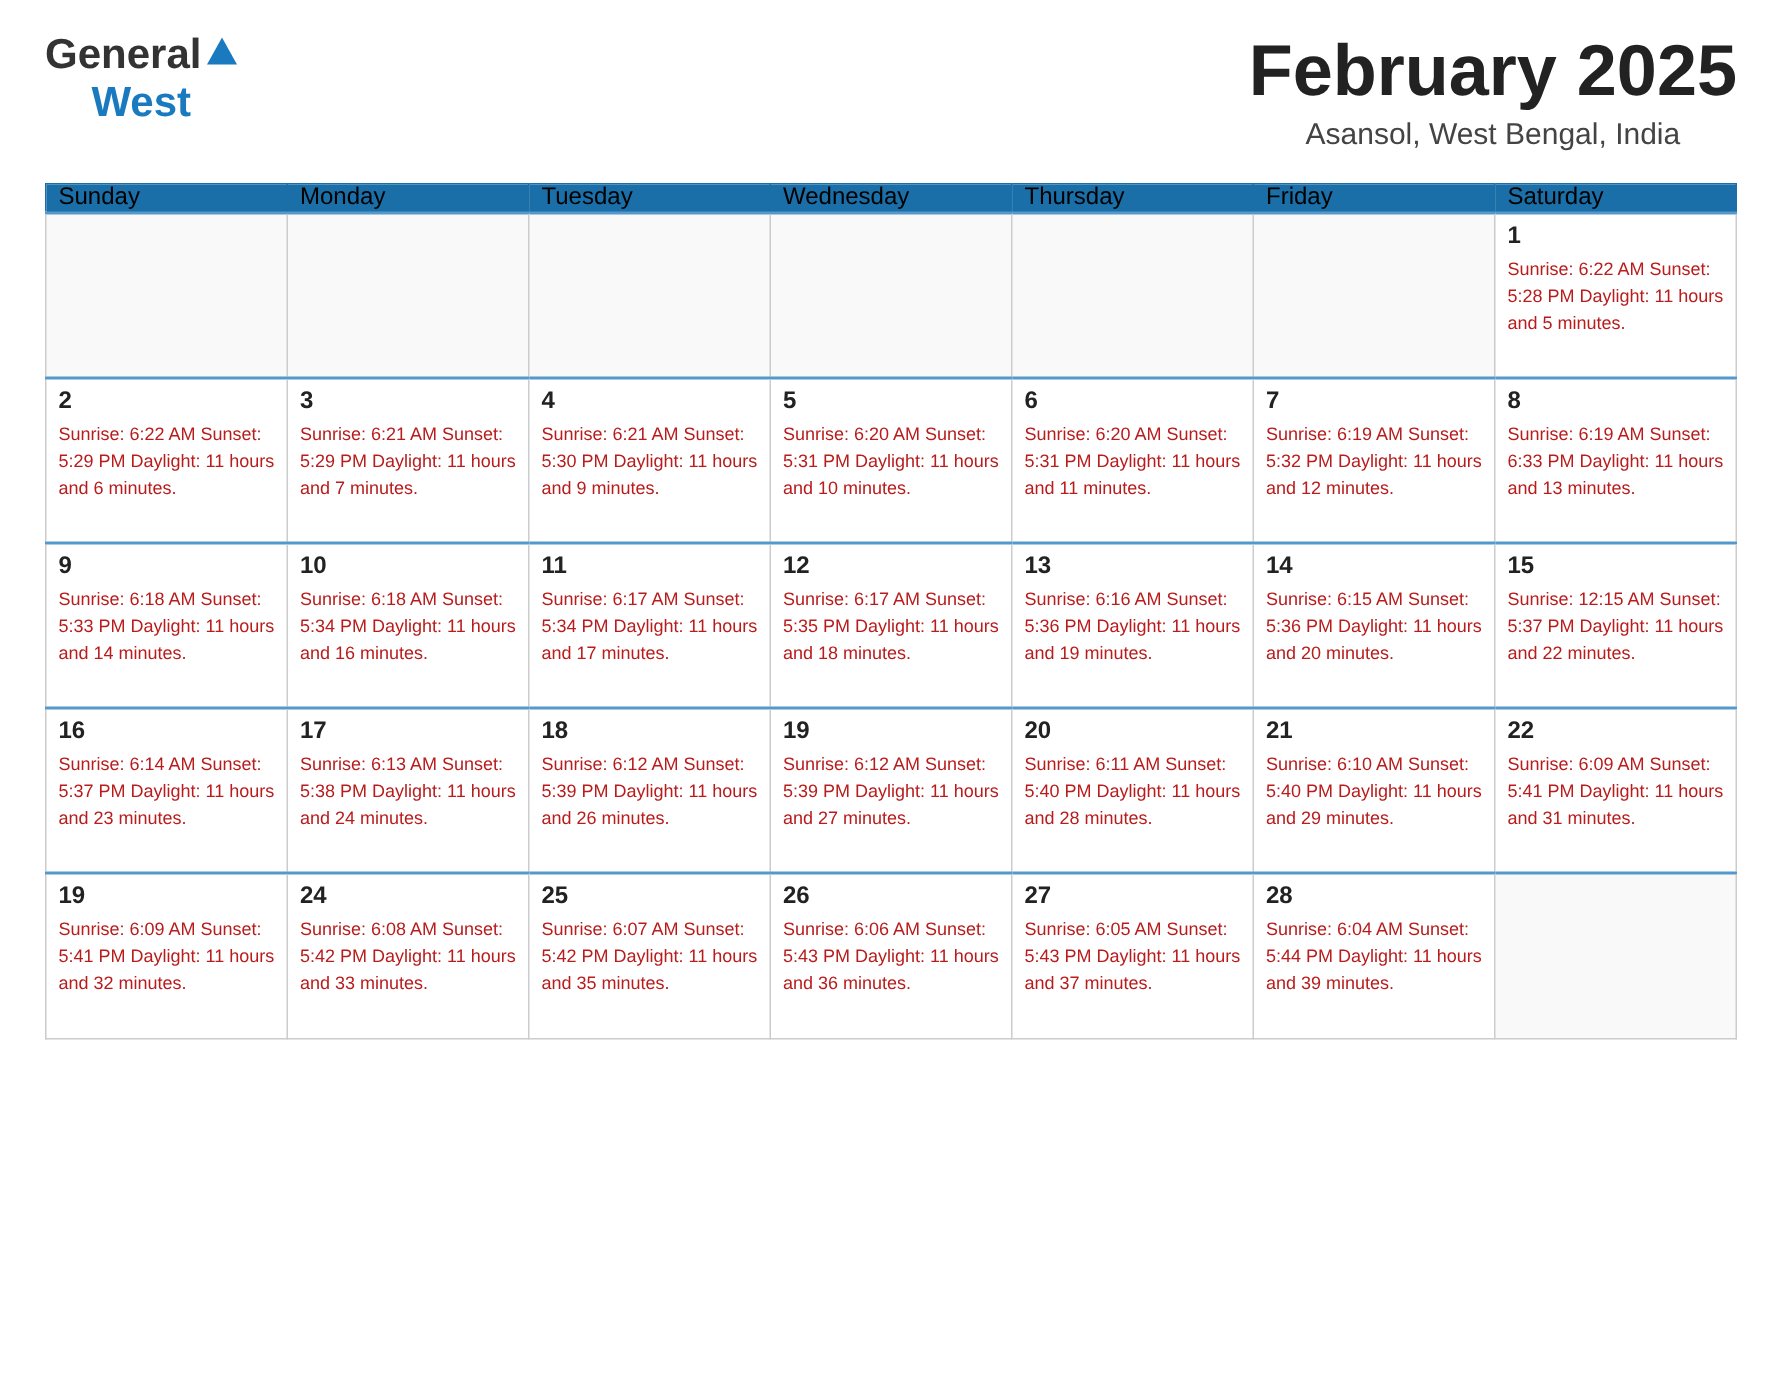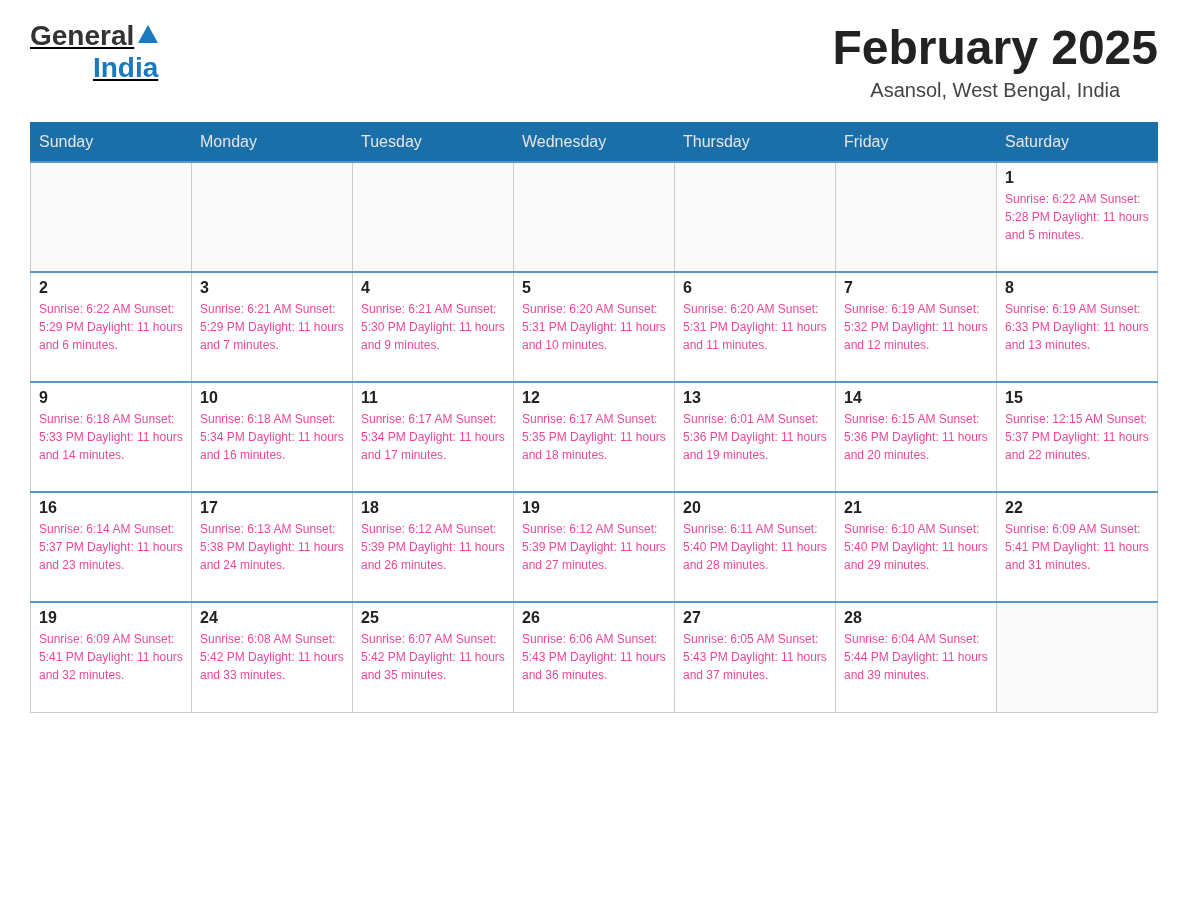--- a/index.html
+++ b/index.html
@@ -39,22 +39,22 @@
       color: #444;
       margin-top: 4px;
     }
     .calendar {
       width: 100%;
       border-collapse: collapse;
       border: 1px solid #aaa;
     }
     .calendar th {
       background-color: #1a6fa8;
-      color: #e5e5e5;
-      padding: 10px 8px;
+      color: #000000;
+      padding: 0 8px;
       text-align: left;
       font-size: 16px;
       font-weight: normal;
       border: 1px solid #1a6fa8;
     }
     .calendar td {
       vertical-align: top;
       padding: 6px 8px;
       border: 1px solid #ccc;
       width: 14.28%;
@@ -66,31 +66,30 @@
     }
     .day-number {
       font-size: 16px;
       font-weight: bold;
       color: #222;
       display: block;
       margin-bottom: 3px;
     }
     .day-info {
       font-size: 12px;
-      color: #ec4899;
+      color: #b91c1c;
       line-height: 1.5;
     }
     .empty-cell {
       background: #f9f9f9;
     }
     .logo-wrapper {
       display: flex;
       flex-direction: column;
-      align-items: flex-end;
-      text-decoration: underline;
+      align-items: center;
     }
     .logo-line1 {
       display: flex;
       align-items: center;
     }
     .logo-triangle {
       display: inline-block;
       width: 0;
       height: 0;
       border-left: 10px solid transparent;
@@ -103,21 +102,21 @@
   </style>
 </head>
 <body>
 
 <div class="header">
   <div class="logo-wrapper">
     <div class="logo-line1">
       <span class="logo-text-general">General</span>
       <span class="logo-triangle"></span>
     </div>
-    <span class="logo-text-blue">India</span>
+    <span class="logo-text-blue">West</span>
   </div>
   <div class="title-section">
     <div class="month-title">February 2025</div>
     <div class="location">Asansol, West Bengal, India</div>
   </div>
 </div>
 
 <table class="calendar">
   <thead>
     <tr>
@@ -209,21 +208,21 @@
 Daylight: 11 hours and 17 minutes.</div>
         </td>
         <td>
           <span class="day-number">12</span>
           <div class="day-info">Sunrise: 6:17 AM
 Sunset: 5:35 PM
 Daylight: 11 hours and 18 minutes.</div>
         </td>
         <td>
           <span class="day-number">13</span>
-          <div class="day-info">Sunrise: 6:01 AM
+          <div class="day-info">Sunrise: 6:16 AM
 Sunset: 5:36 PM
 Daylight: 11 hours and 19 minutes.</div>
         </td>
         <td>
           <span class="day-number">14</span>
           <div class="day-info">Sunrise: 6:15 AM
 Sunset: 5:36 PM
 Daylight: 11 hours and 20 minutes.</div>
         </td>
         <td>

